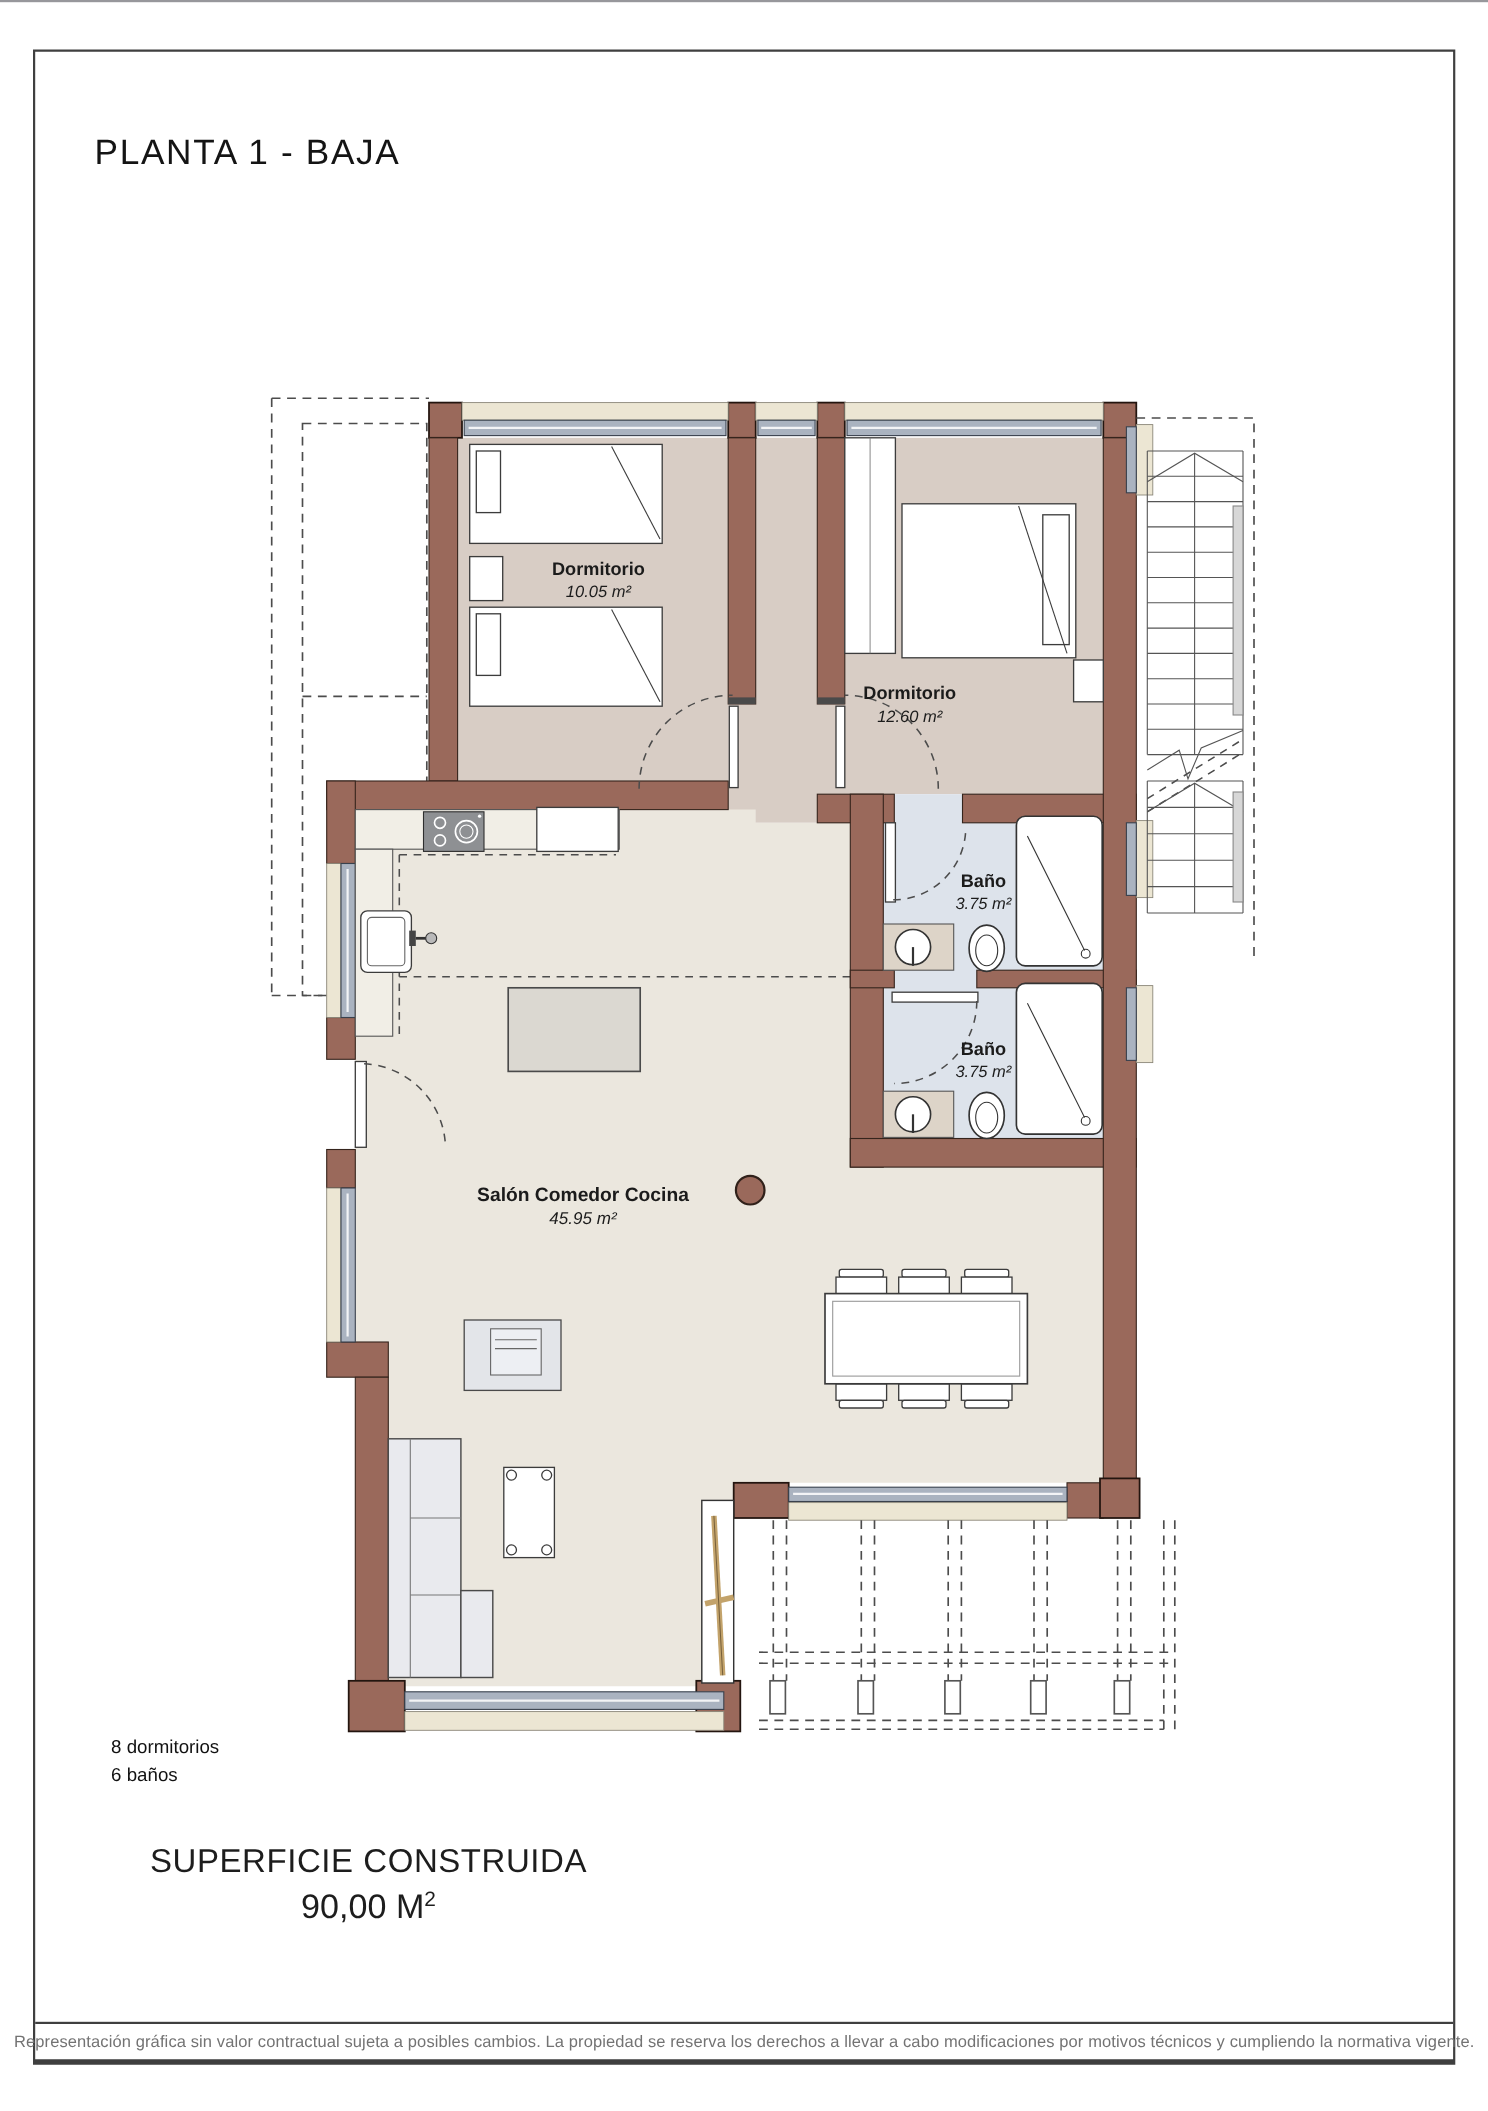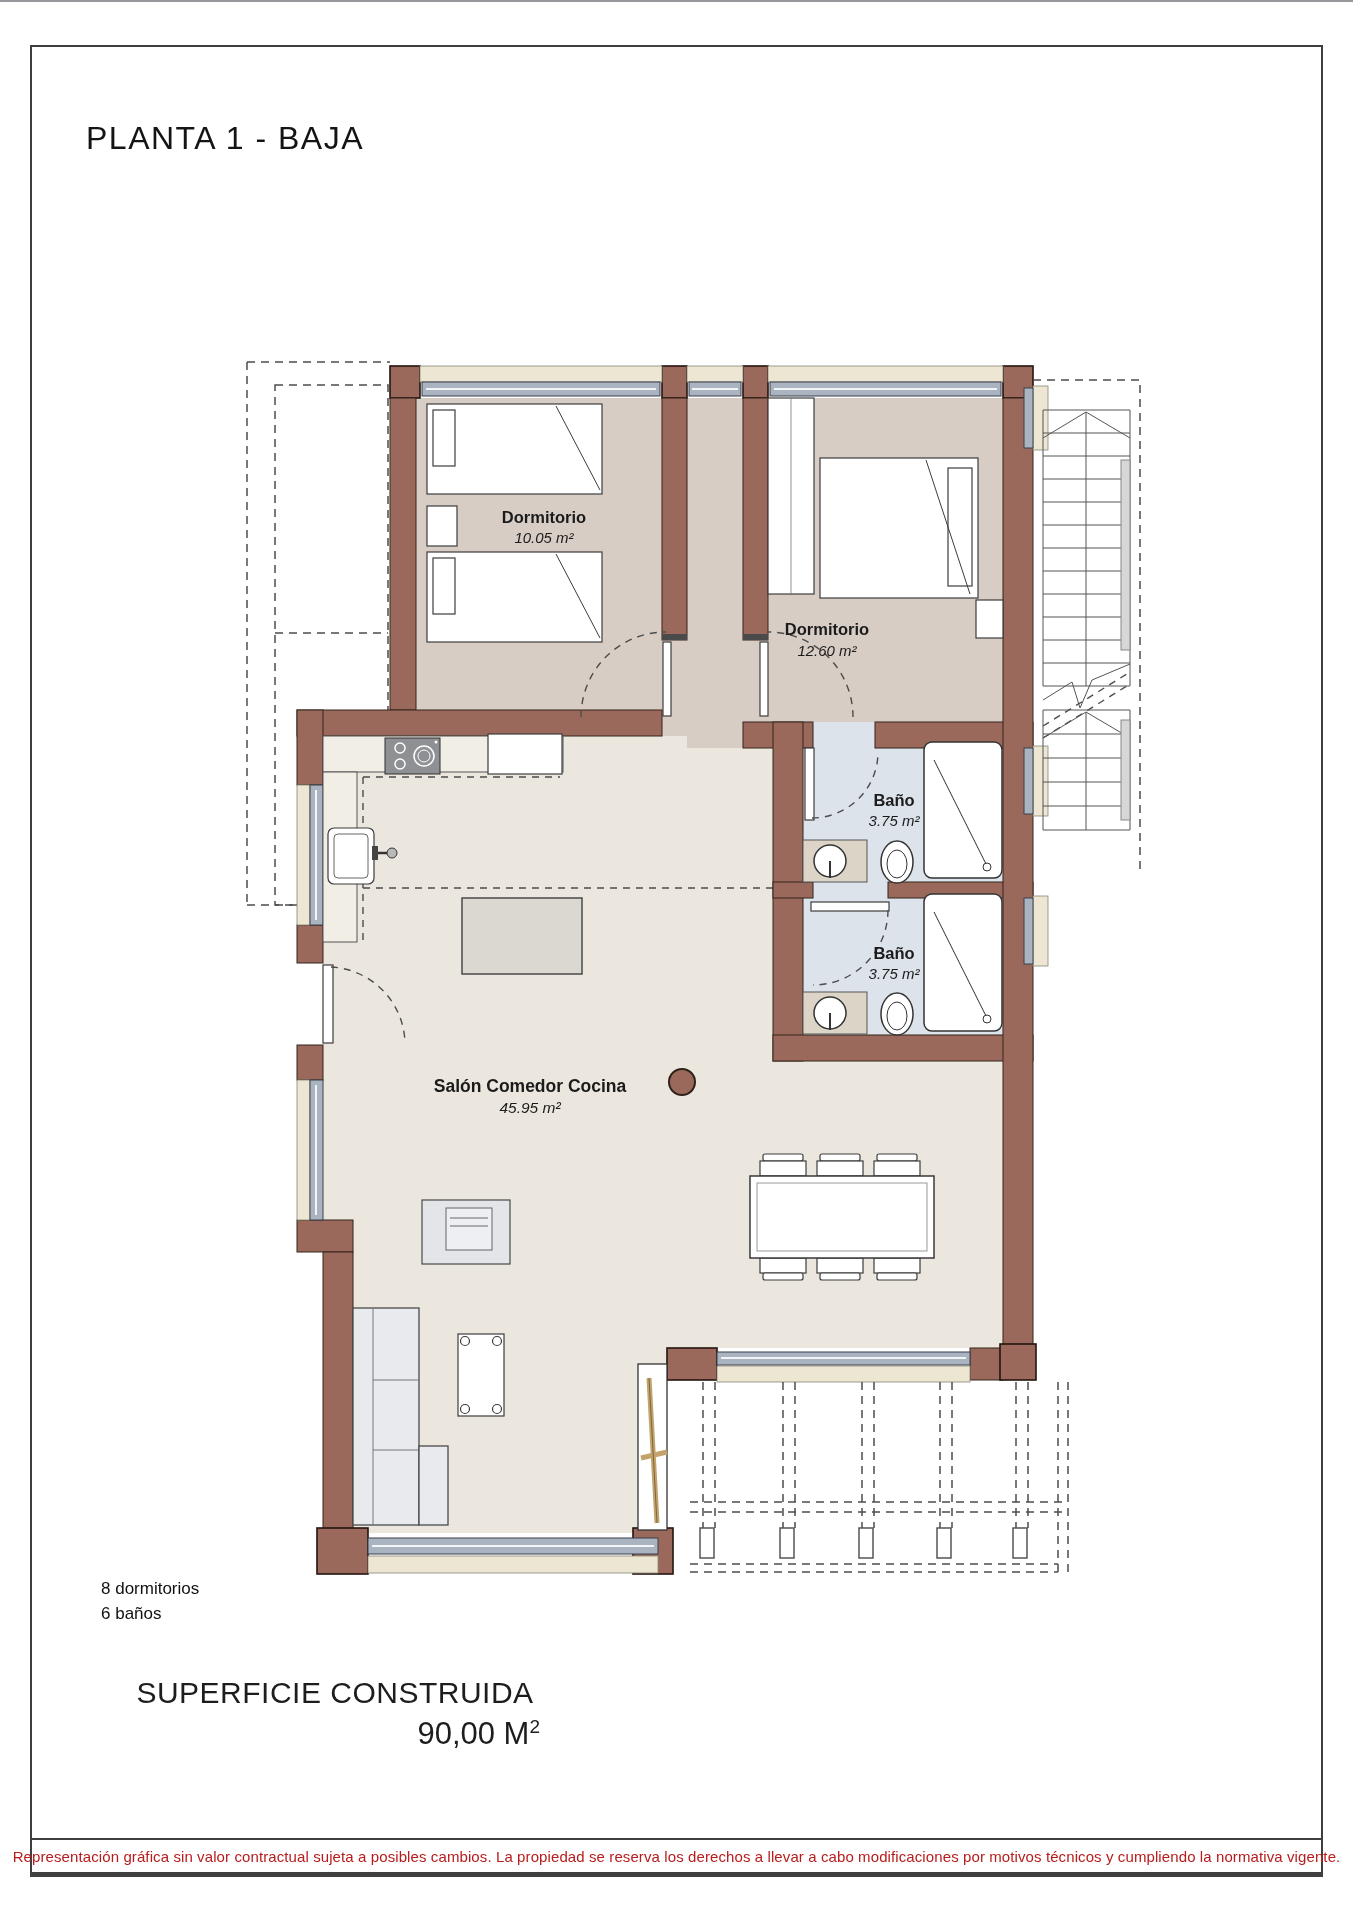--- a/index.html
+++ b/index.html
@@ -3,27 +3,27 @@
 <meta charset="utf-8">
 <style>
   html,body{margin:0;padding:0;background:#ffffff;}
   .page{position:relative;width:1353px;height:1919px;background:#fff;overflow:hidden;
         font-family:"Liberation Sans",sans-serif;color:#161616;}
   .topline{position:absolute;left:0;top:0;width:100%;height:2px;background:#97979b;}
   .frame{position:absolute;left:30px;top:45px;width:1293px;height:1832px;
          border:2px solid #3f3f3f;border-bottom-width:5px;box-sizing:border-box;}
   .disclaimer{position:absolute;left:0;right:0;bottom:0;height:32px;border-top:2px solid #3f3f3f;
          display:flex;align-items:center;justify-content:center;
-         font-size:15px;letter-spacing:0.1px;color:#b91c1c;white-space:nowrap;}
+         font-size:15px;letter-spacing:0.1px;color:#737373;white-space:nowrap;}
   .title{position:absolute;left:86px;top:120px;font-size:32px;font-weight:400;
          letter-spacing:1.5px;color:#141414;}
   .summary{position:absolute;left:101px;top:1576px;font-size:17px;line-height:25px;color:#111;}
   .surface{position:absolute;left:130px;top:1676px;width:410px;text-align:center;color:#1d1d1d;}
   .surface .l1{font-size:30px;letter-spacing:0.5px;}
-  .surface .l2{font-size:31px;margin-top:6px;text-align:right;}
+  .surface .l2{font-size:31px;margin-top:6px;}
   .surface sup{font-size:19px;}
   .plan{position:absolute;left:200px;top:280px;}
 
   
   .wall{fill:#9a695b;stroke:#35241c;stroke-width:1;}
   .pillar{fill:#9a695b;stroke:#23150f;stroke-width:1.6;}
   .floor-bed{fill:#d8cdc5;}
   .floor-bath{fill:#dde3eb;}
   .floor-liv{fill:#ebe7de;}
   .sill{fill:#ece6d3;stroke:#8a8577;stroke-width:0.8;}

